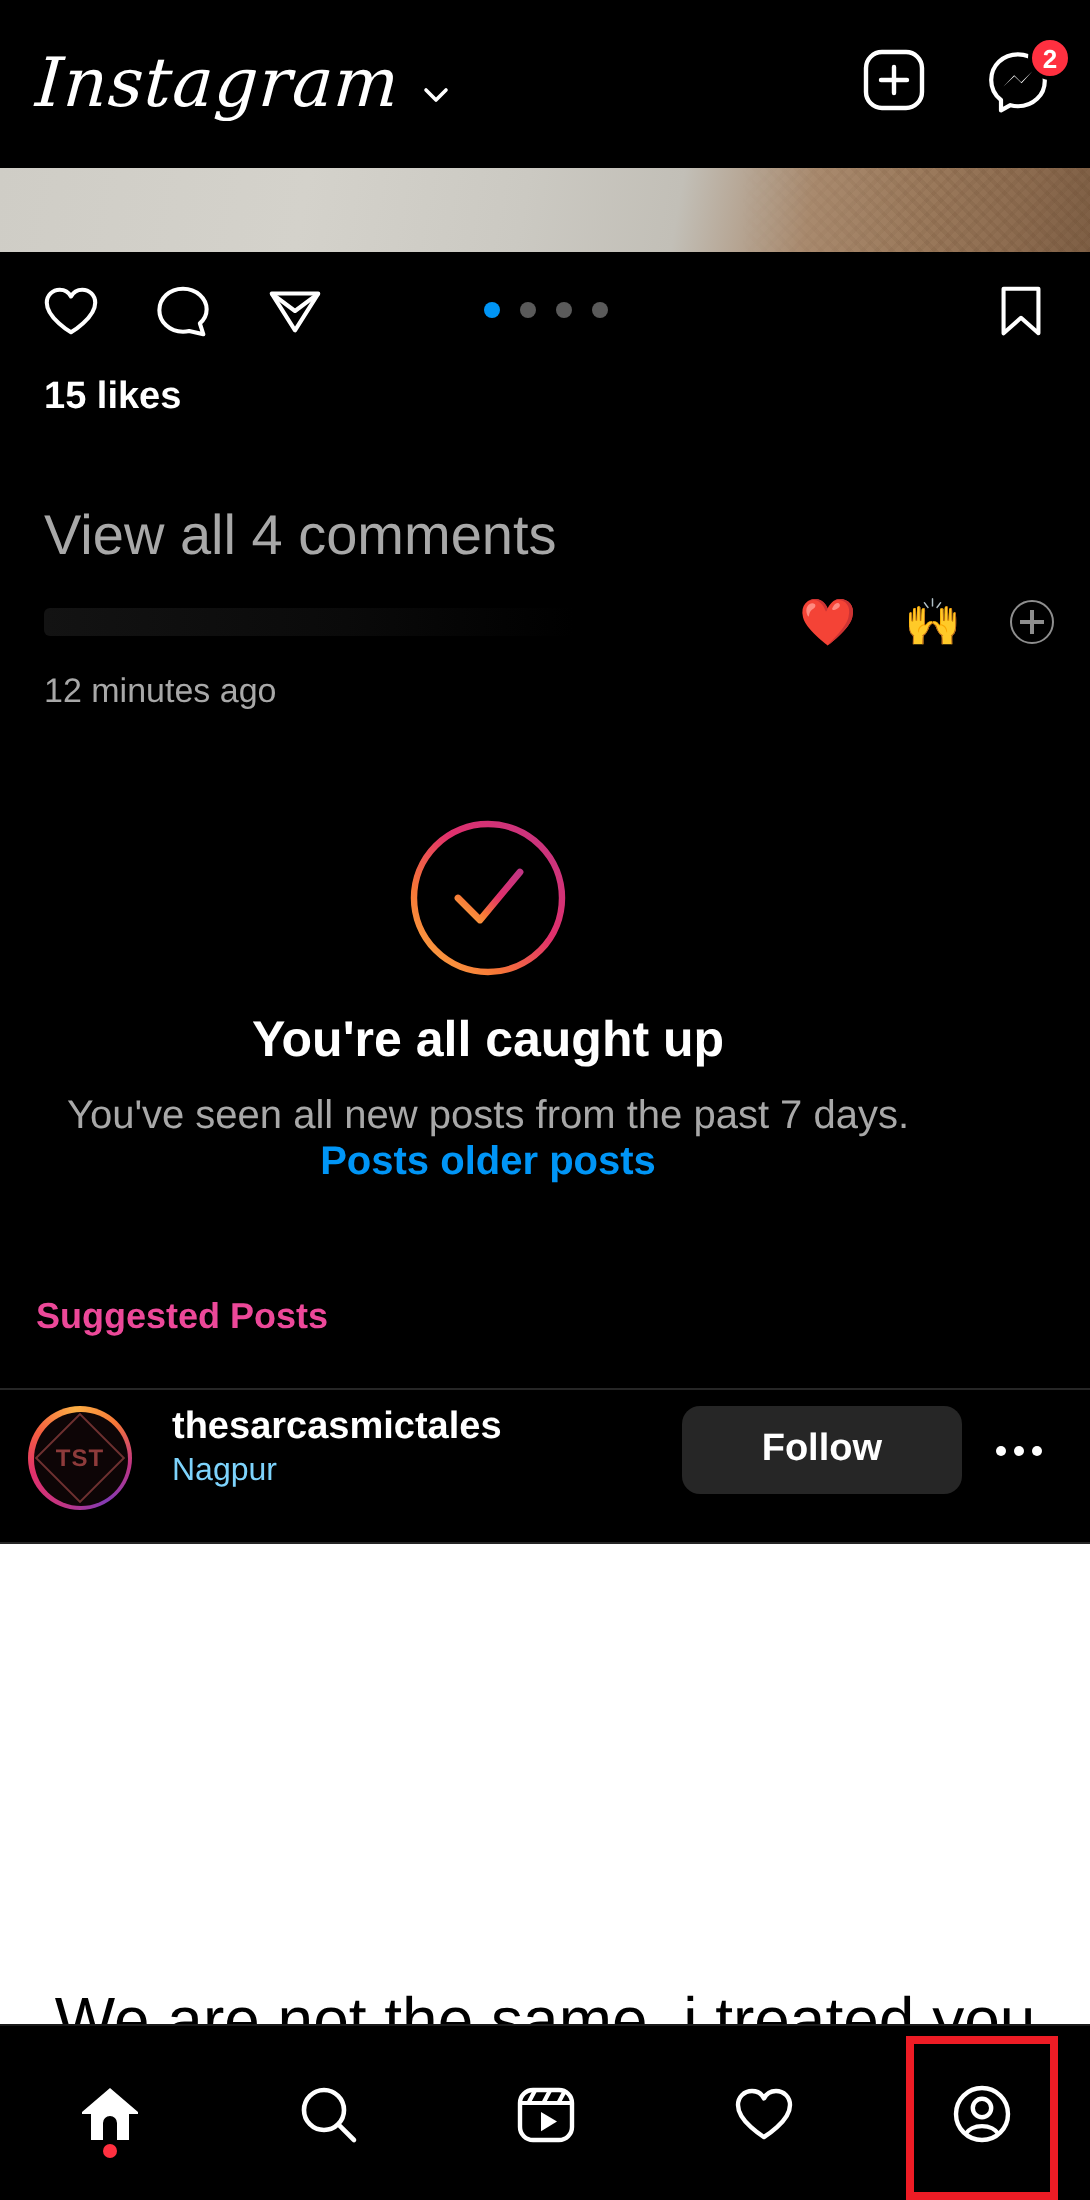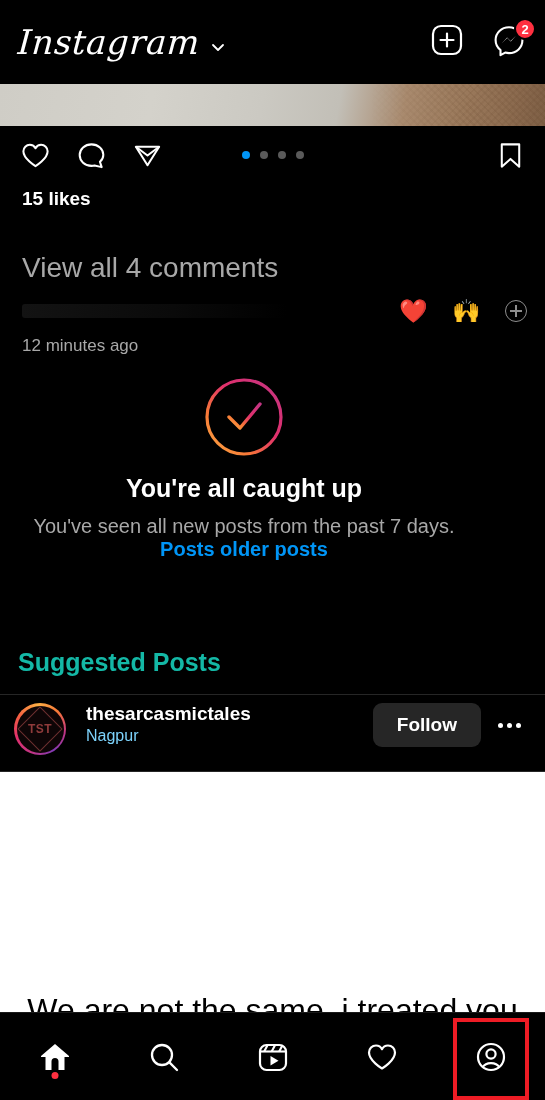--- a/index.html
+++ b/index.html
@@ -95,32 +95,32 @@
   }
   .plus-circle::before{ left:4px; right:4px; top:9.1px; height:1.8px; }
   .plus-circle::after{ top:4px; bottom:4px; left:9.1px; width:1.8px; }
   .timestamp {
     position:absolute; top:336px; left:22px;
     color:#a8a8a8; font-size:17px;
   }
 
   
   .caught-up {
-    position:absolute; top:376px; left:0; width:488px;
+    position:absolute; top:408px; left:0; width:488px;
     display:flex; flex-direction:column; align-items:center;
   }
   .check-circle { width:82px; height:82px; margin-bottom:16px; }
   .cu-title { color:#fff; font-size:25px; font-weight:700; margin-bottom:12px; }
   .cu-sub { color:#a8a8a8; font-size:20px; }
   .cu-link { color:#0095F6; font-size:20px; font-weight:600; }
 
   
   .sug-title {
     position:absolute; top:648px; left:18px;
-    color:#14b8a6; font-size:25px; font-weight:700;
+    color:#ec4899; font-size:18px; font-weight:700;
   }
   .divider { position:absolute; left:0; width:545px; height:1px; background:#262626; }
   .post-header {
     position:absolute; top:703px; left:0; width:545px; height:62px;
     display:flex; align-items:flex-start; padding:0 14px;
   }
   .avatar-ring {
     width:52px; height:52px; border-radius:50%; padding:2.5px;
     background:conic-gradient(from 200deg,#C13584,#E1306C,#F56040,#FCAF45,#F77737,#C13584,#833AB4,#C13584);
     flex:none;
@@ -134,21 +134,21 @@
     position:absolute; width:32px; height:32px;
     border:1.4px solid #6d3030; transform:rotate(45deg);
   }
   .tst { position:relative; color:#8e3b3b; font-size:12px; font-weight:700; letter-spacing:0.5px; }
   .post-user { margin-left:20px; display:flex; flex-direction:column; gap:2px; }
   .post-name { color:#fff; font-size:19px; font-weight:700; }
   .post-loc { color:#7dd3fc; font-size:16px; font-weight:400; }
   .follow-btn {
     margin-left:auto; background:#262626; color:#fff;
     border:none; border-radius:9px;
-    padding:11px 24px; font-size:19px; font-weight:700;
+    padding:11px 40px; font-size:19px; font-weight:700;
     font-family:"Liberation Sans", sans-serif; cursor:pointer;
   }
   .more-btn {
     width:44px; height:44px; display:flex; align-items:center; justify-content:center;
     gap:4px; margin-left:6px;
   }
   .more-dot { width:5px; height:5px; border-radius:50%; background:#fff; }
 
   
   .post-image {

